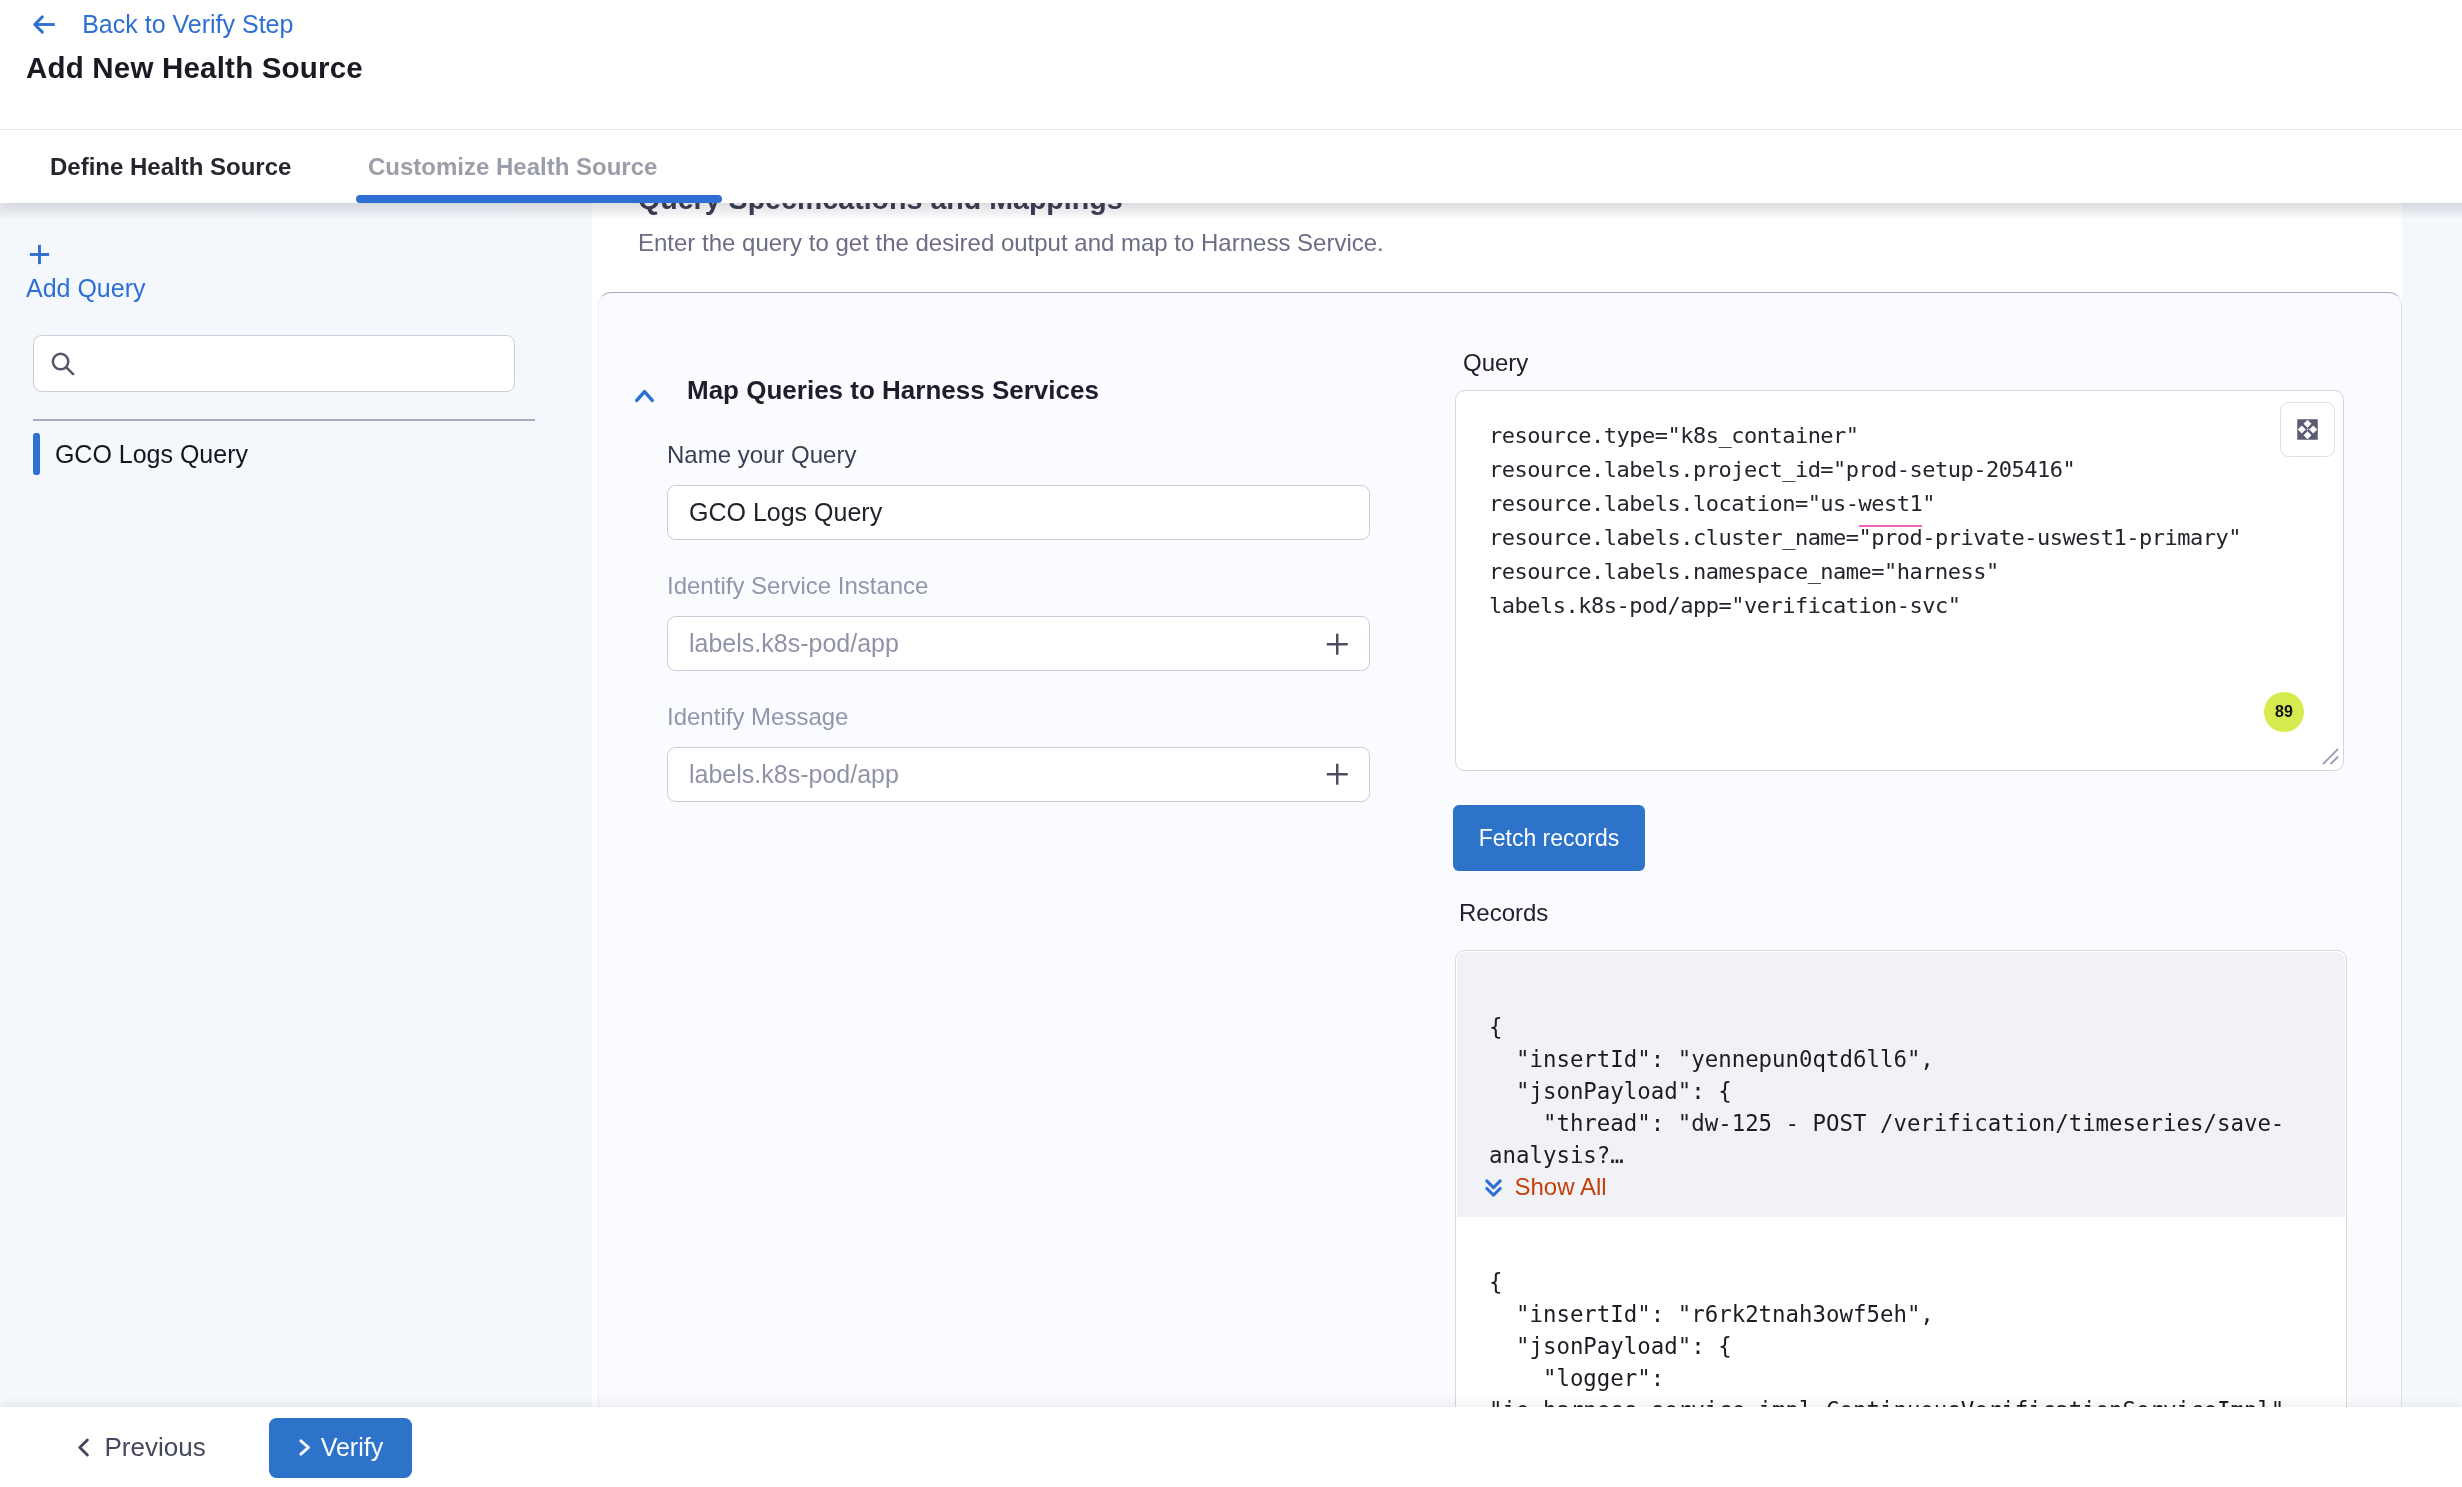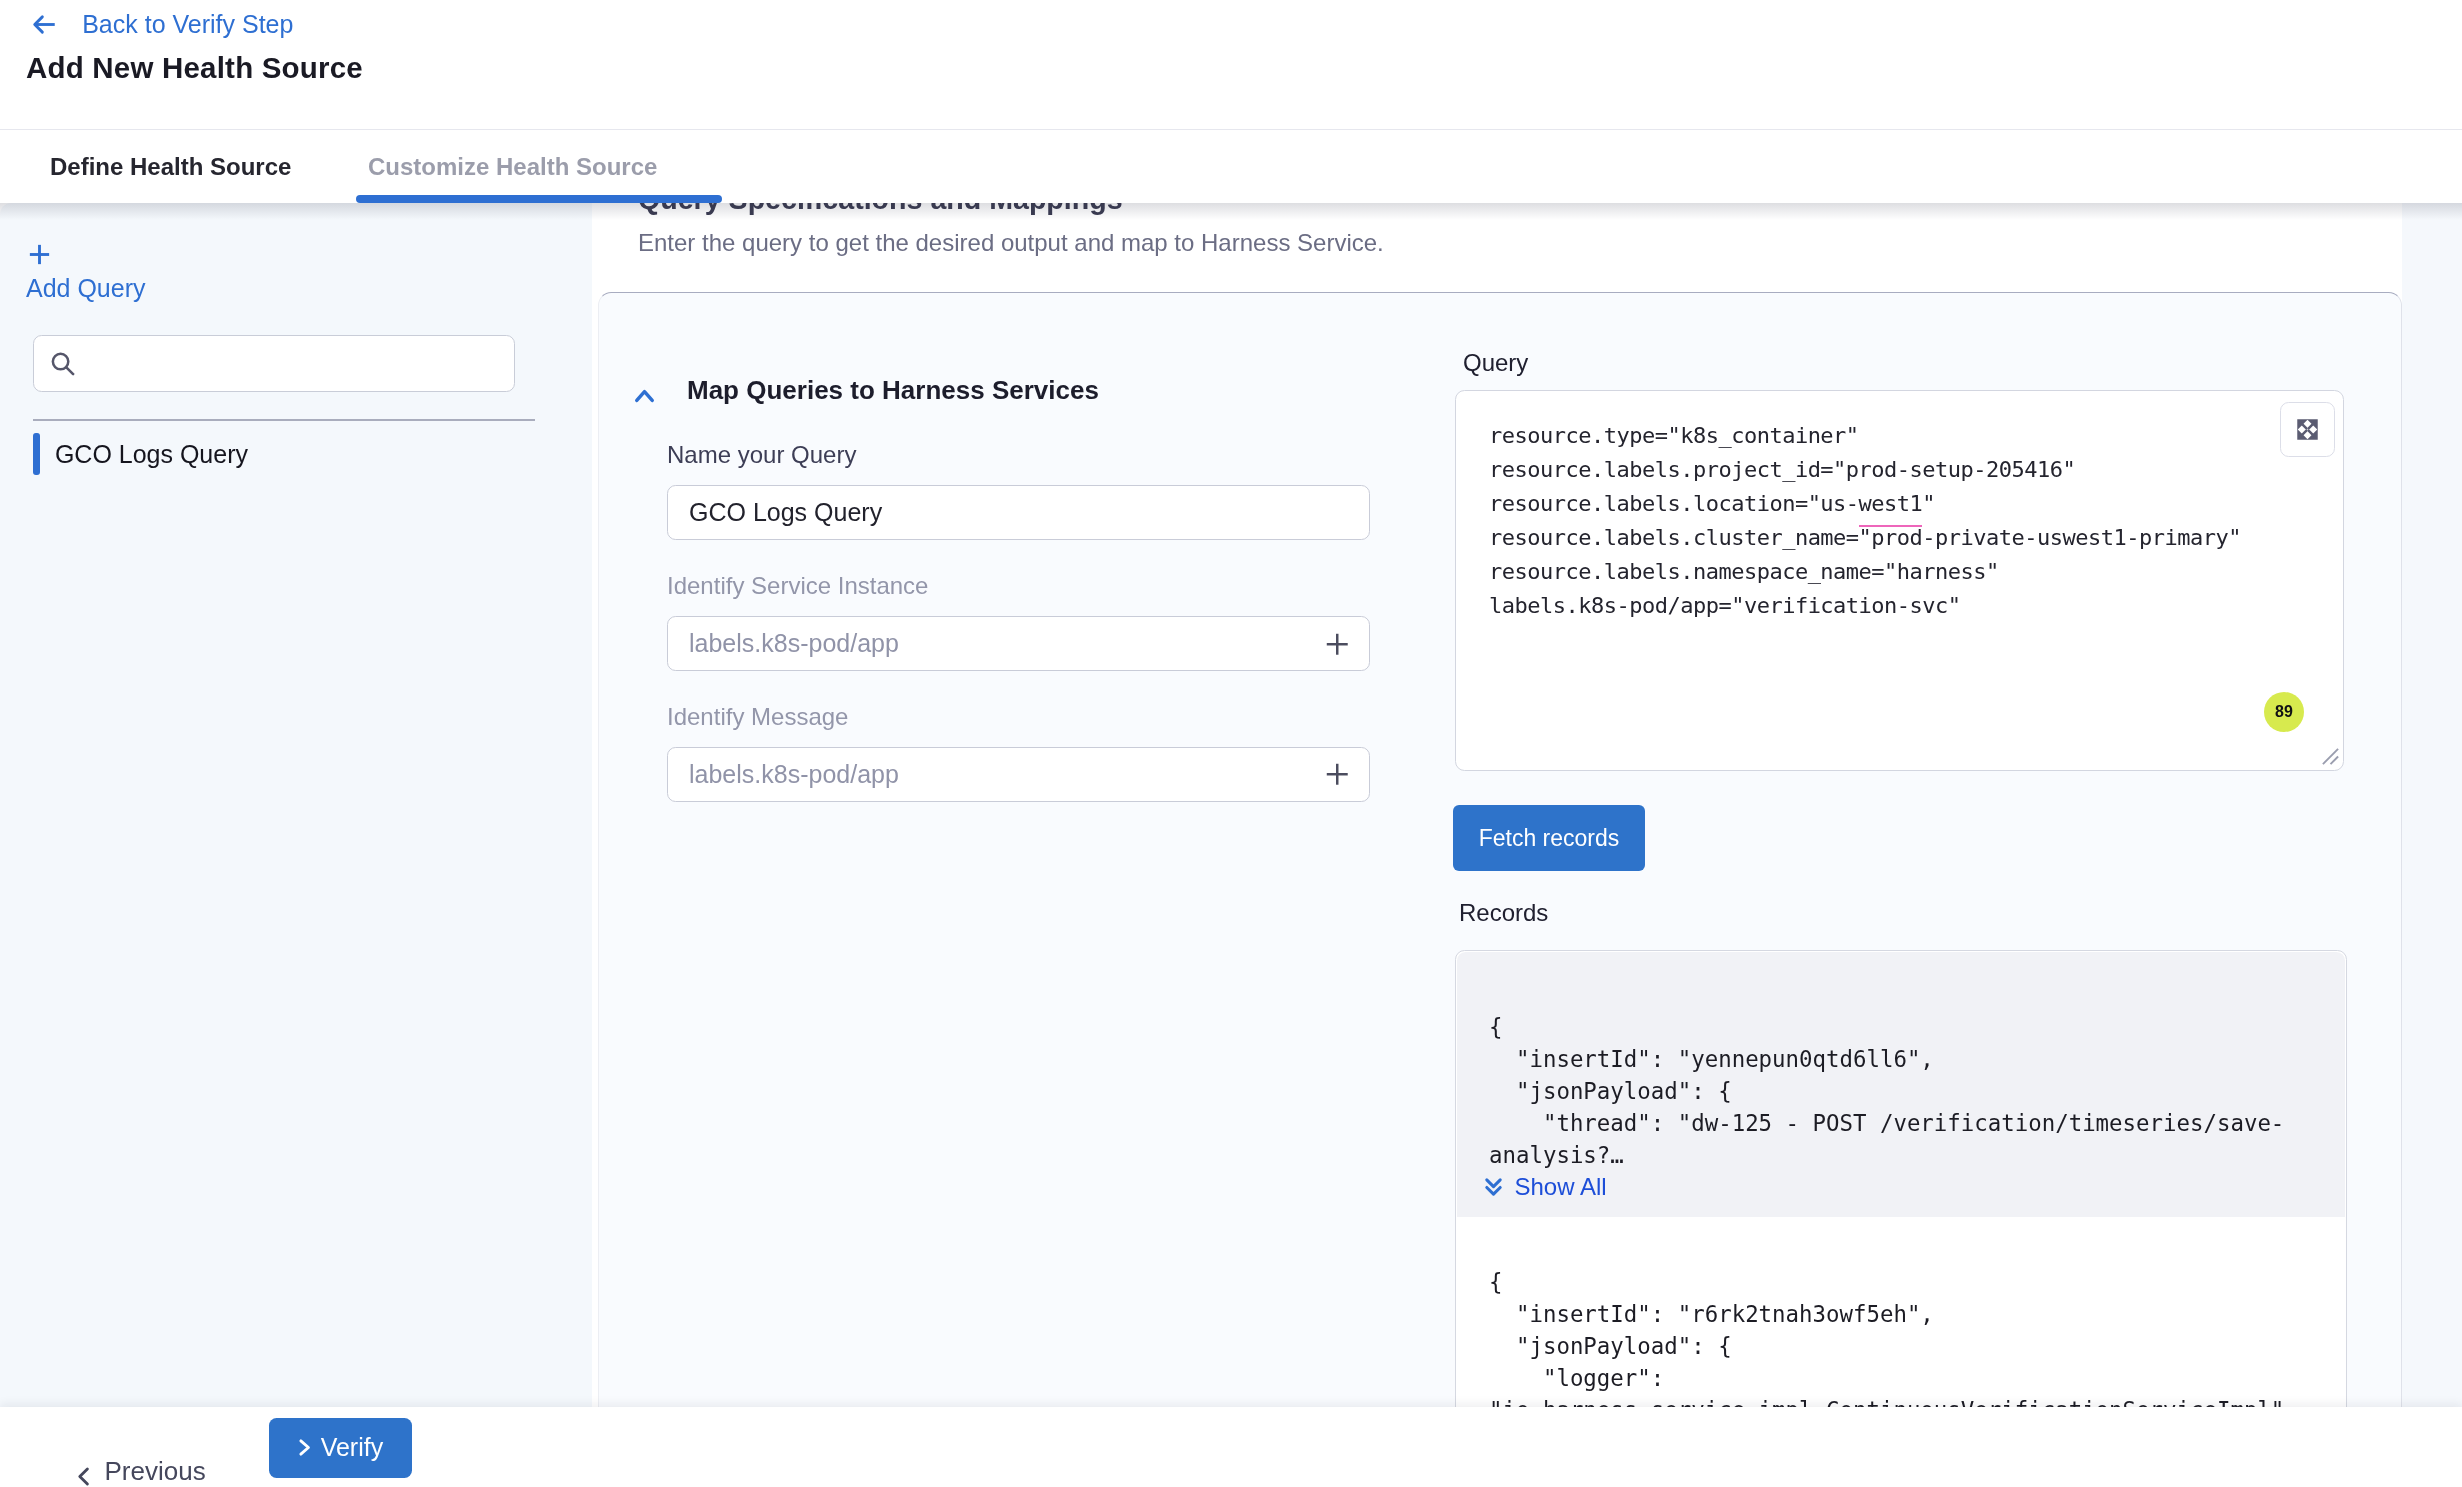--- a/index.html
+++ b/index.html
@@ -76,27 +76,27 @@
              border-radius:6px;color:#fff;font-size:23px;font-family:"Liberation Sans",sans-serif;cursor:pointer;}
 
   
   .records-panel{position:absolute;left:1455px;top:950px;width:892px;height:537px;background:#fff;
                  border:1.9px solid #d5d8e1;border-radius:9.5px 9.5px 0 0;box-sizing:border-box;overflow:hidden;}
   .record-block-gray{position:absolute;left:1457px;top:952px;width:888px;height:265px;background:#f1f2f6;
                      border-radius:8.6px 8.6px 0 0;}
   .rec-code{font-family:"DejaVu Sans Mono",monospace;font-size:22.4px;line-height:32px;color:#1c1c24;white-space:pre;}
   .rec1{position:absolute;left:1489px;top:1011px;}
   .rec2{position:absolute;left:1489px;top:1266px;line-height:32px;}
-  .show-all{position:absolute;left:1482px;top:1173px;display:flex;align-items:center;gap:9.5px;
-            color:#1d4ed8;font-size:24px;cursor:pointer;}
+  .show-all{position:absolute;left:1482px;top:1173px;display:flex;align-items:flex-end;gap:9.5px;
+            color:#c2410c;font-size:24px;cursor:pointer;}
 
   
   .footer{left:0;top:1407px;width:2462px;height:80px;background:#fff;z-index:50;
           box-shadow:0 -2.9px 9.5px rgba(25,28,48,0.08);}
-  .prev-btn{position:absolute;left:76px;top:0;height:80px;display:flex;align-items:flex-end;gap:13.3px;
+  .prev-btn{position:absolute;left:76px;top:0;height:80px;display:flex;align-items:center;gap:13.3px;
             color:#45475c;font-size:26px;cursor:pointer;}
   .submit-btn{position:absolute;left:269px;top:10.5px;width:143px;height:60px;background:#2e73ca;border:none;
               border-radius:7.6px;color:#fff;font-size:25px;font-family:"Liberation Sans",sans-serif;
               display:flex;align-items:center;justify-content:center;gap:9.5px;cursor:pointer;}
 </style>
 </head>
 <body>
 
 <div class="page">
 

